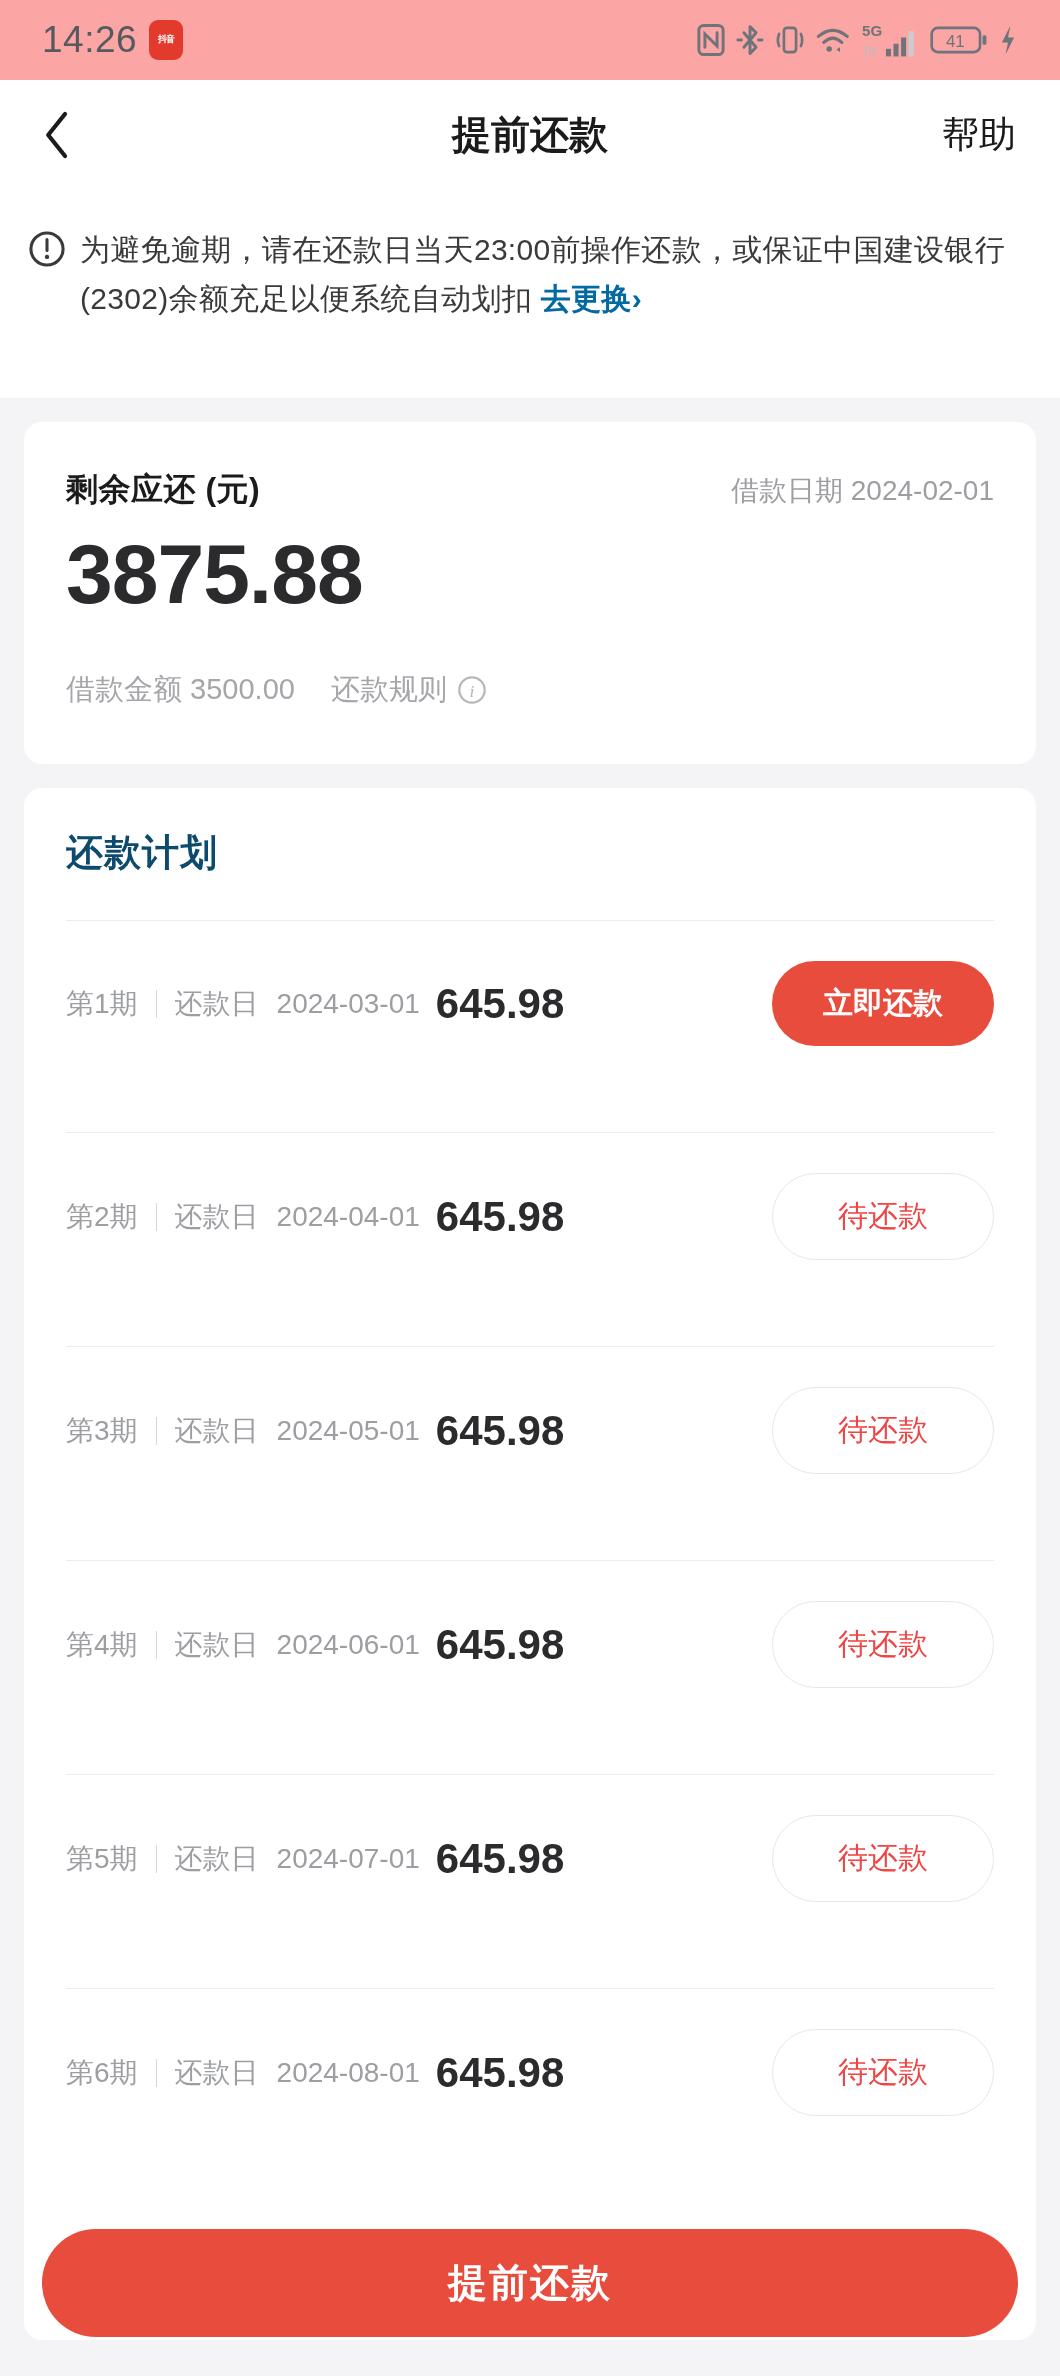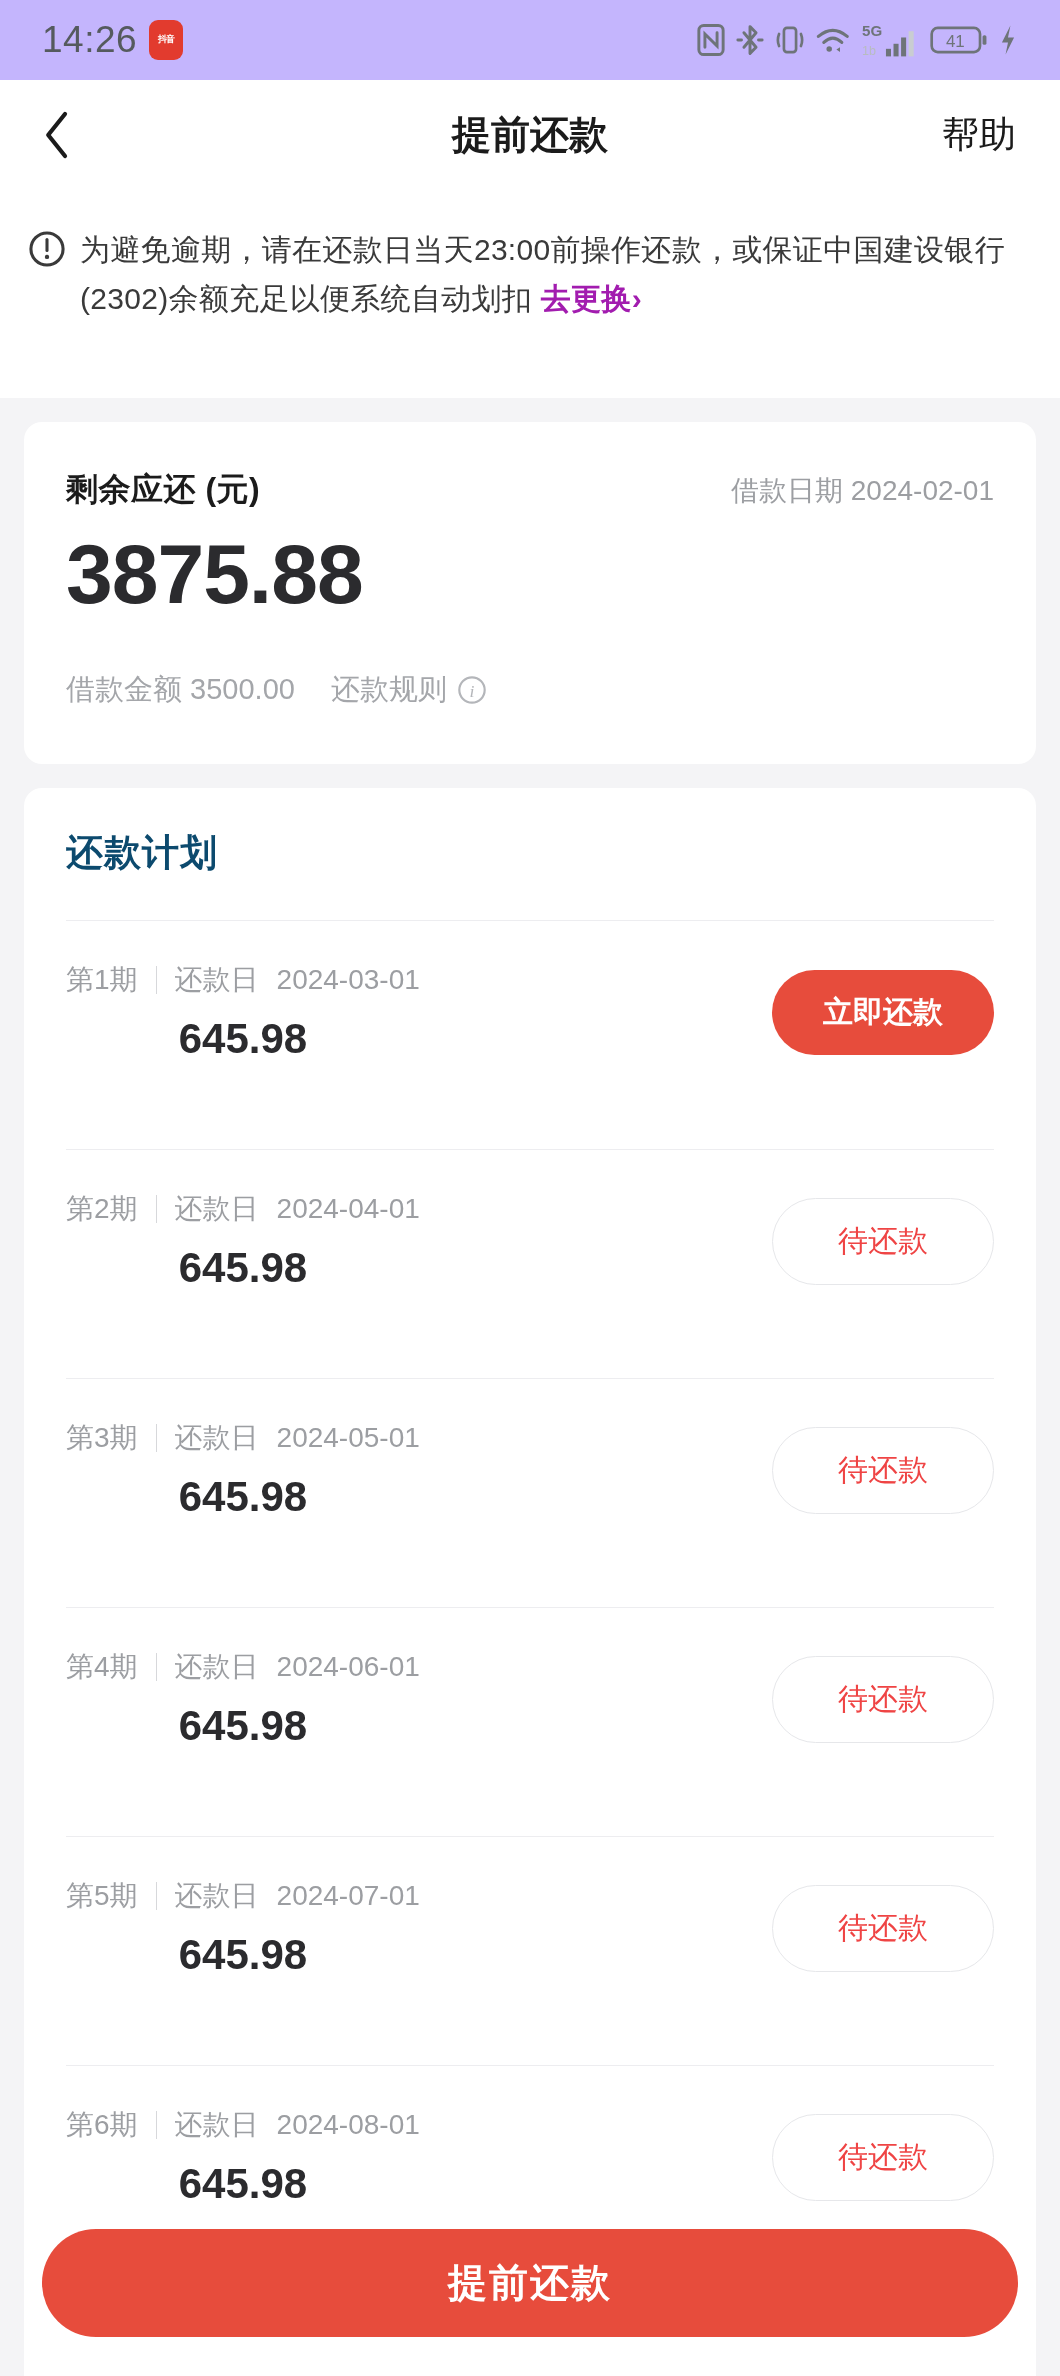--- a/index.html
+++ b/index.html
@@ -7,21 +7,21 @@
     width:1060px; height:2376px;
     font-family:"Liberation Sans","DejaVu Sans",sans-serif;
     background:#ffffff;
     overflow:hidden;
   }
   .phone { position:relative; width:1060px; height:2376px; background:#f4f4f6; }
 
   
   .statusbar {
     position:absolute; top:0; left:0; right:0; height:80px;
-    background:#c4b5fd;
+    background:#fca5a5;
     display:flex; align-items:center; justify-content:space-between;
     padding:0 42px;
   }
   .sb-left { display:flex; align-items:center; gap:12px; }
   .sb-time { font-size:37px; color:#555a5e; letter-spacing:0.5px; font-weight:400; }
   .sb-badge {
     width:34px; height:40px; border-radius:9px; background:#e23b2e;
     display:flex; align-items:center; justify-content:center;
     color:#fff; font-size:9px; line-height:1.05; text-align:right;
     font-weight:700; padding:2px; letter-spacing:-1px;
@@ -48,21 +48,21 @@
   
   .notice {
     position:absolute; top:190px; left:0; right:0; height:208px;
     background:#ffffff; padding:36px 40px 0 28px;
     display:flex; gap:14px;
   }
   .notice-icon { flex:0 0 auto; padding-top:4px; }
   .notice-text {
     font-size:30px; line-height:1.62; color:#3a3a3a; letter-spacing:0.3px;
   }
-  .notice-link { color:#a21caf; font-weight:700; white-space:nowrap; cursor:pointer; }
+  .notice-link { color:#0369a1; font-weight:700; white-space:nowrap; cursor:pointer; }
 
   
   .content { position:absolute; top:398px; left:0; right:0; bottom:0; background:#f4f4f6; }
 
   .card {
     background:#ffffff; border-radius:18px; margin:24px 24px 0 24px;
   }
 
   
   .summary { padding:46px 42px 54px 42px; }
@@ -81,21 +81,21 @@
 
   
   .plan { padding:40px 42px 0 42px; padding-bottom:180px; }
   .plan-title { font-size:37px; font-weight:700; color:#0c4a6e; letter-spacing:1px; }
   .divider { height:1px; background:#ededf0; margin:42px 0 0 0; }
 
   .row {
     display:flex; align-items:center; justify-content:space-between;
     padding:40px 0 44px 0;
   }
-  .row-left { display:flex; flex-direction:column; gap:16px;text-align:center; }
+  .row-left { display:flex; flex-direction:row; gap:16px; }
   .row-head { display:flex; align-items:center; gap:18px; font-size:28px; color:#9c9ea2; }
   .row-sep { width:1px; height:28px; background:#d7d8db; }
   .row-amt { font-size:42px; font-weight:700; color:#2b2b2e; letter-spacing:0px; }
 
   .btn-pay {
     background:#e74c3c; color:#ffffff; font-size:30px; font-weight:600;
     border:none; border-radius:50px; padding:22px 46px; cursor:pointer;
     min-width:222px; text-align:center;
   }
   .btn-pending {

